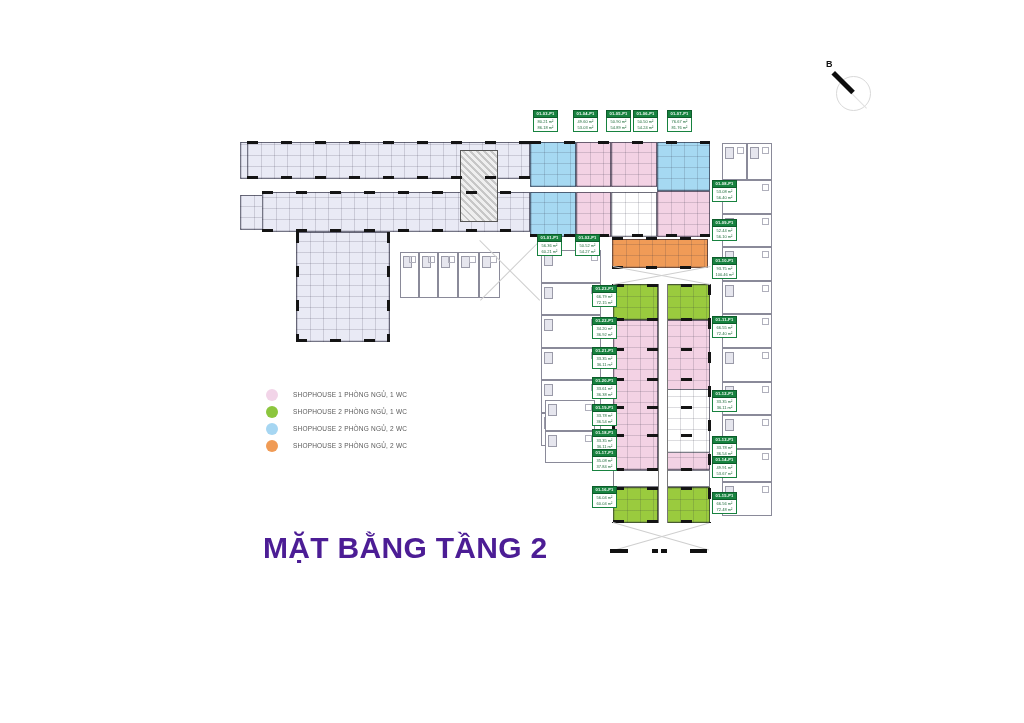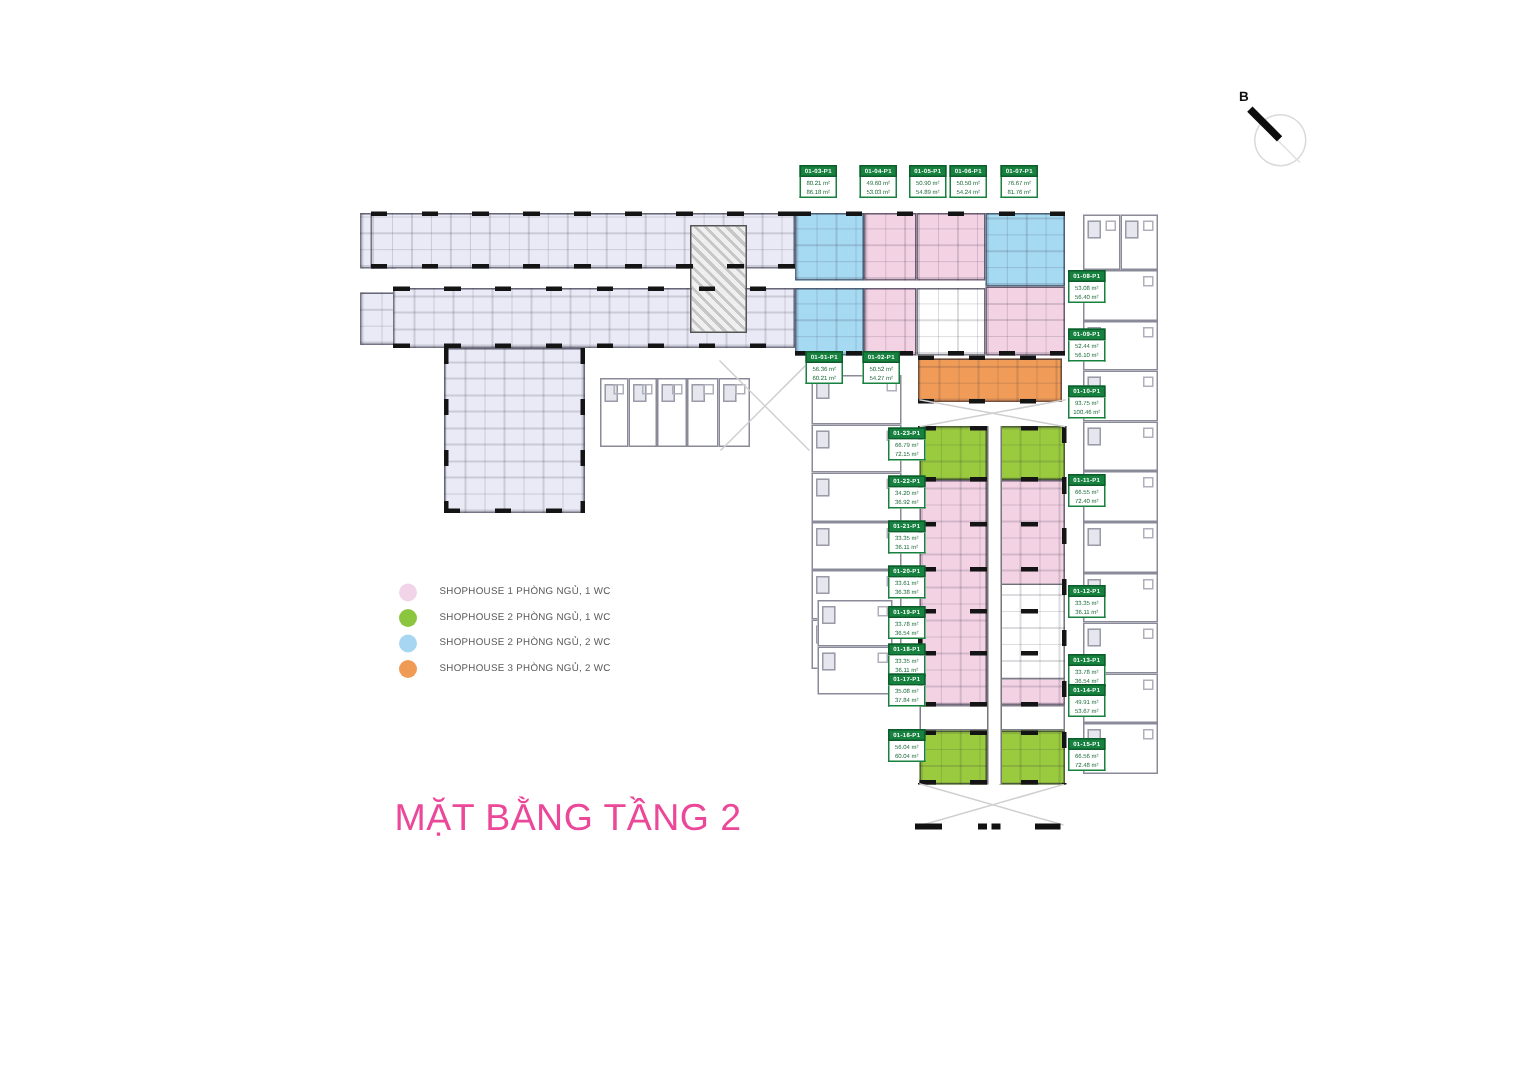--- a/index.html
+++ b/index.html
@@ -37,22 +37,22 @@
   .badge .bd{background:#fff;border:1px solid #17823f;border-top:none;color:#1c6b38;
       font-size:4px;line-height:5.5px;padding:1px 0;}
 
   
   .legend{position:absolute;left:266px;top:386px;}
   .lrow{display:flex;align-items:center;height:17px;}
   .ldot{width:12px;height:12px;border-radius:50%;margin-right:15px;flex:0 0 12px;}
   .ltext{font-size:6.5px;color:#5a5a5a;letter-spacing:.2px;white-space:nowrap;}
 
   
-  .title{position:absolute;left:263px;top:531px;font-size:25px;font-weight:400;
-      color:#ec4899;letter-spacing:.3px;white-space:nowrap;}
+  .title{position:absolute;left:263px;top:531px;font-size:30px;font-weight:700;
+      color:#4c1d95;letter-spacing:.3px;white-space:nowrap;}
 
   
   .compass{position:absolute;left:815px;top:52px;width:80px;height:70px;}
   .c-circle{position:absolute;left:21px;top:24px;width:33px;height:33px;border:1.5px solid #d9d9d9;border-radius:50%;}
   .c-diag{position:absolute;left:18px;top:22px;width:48px;height:1px;background:#e0e0e0;
       transform:rotate(45deg);transform-origin:0 0;}
   .c-needle{position:absolute;left:20px;top:19px;width:28px;height:5px;background:#0d0d0d;
       transform:rotate(45deg);transform-origin:0 0;}
   .c-label{position:absolute;left:11px;top:7px;font-size:9px;font-weight:bold;color:#111;}
 </style>

